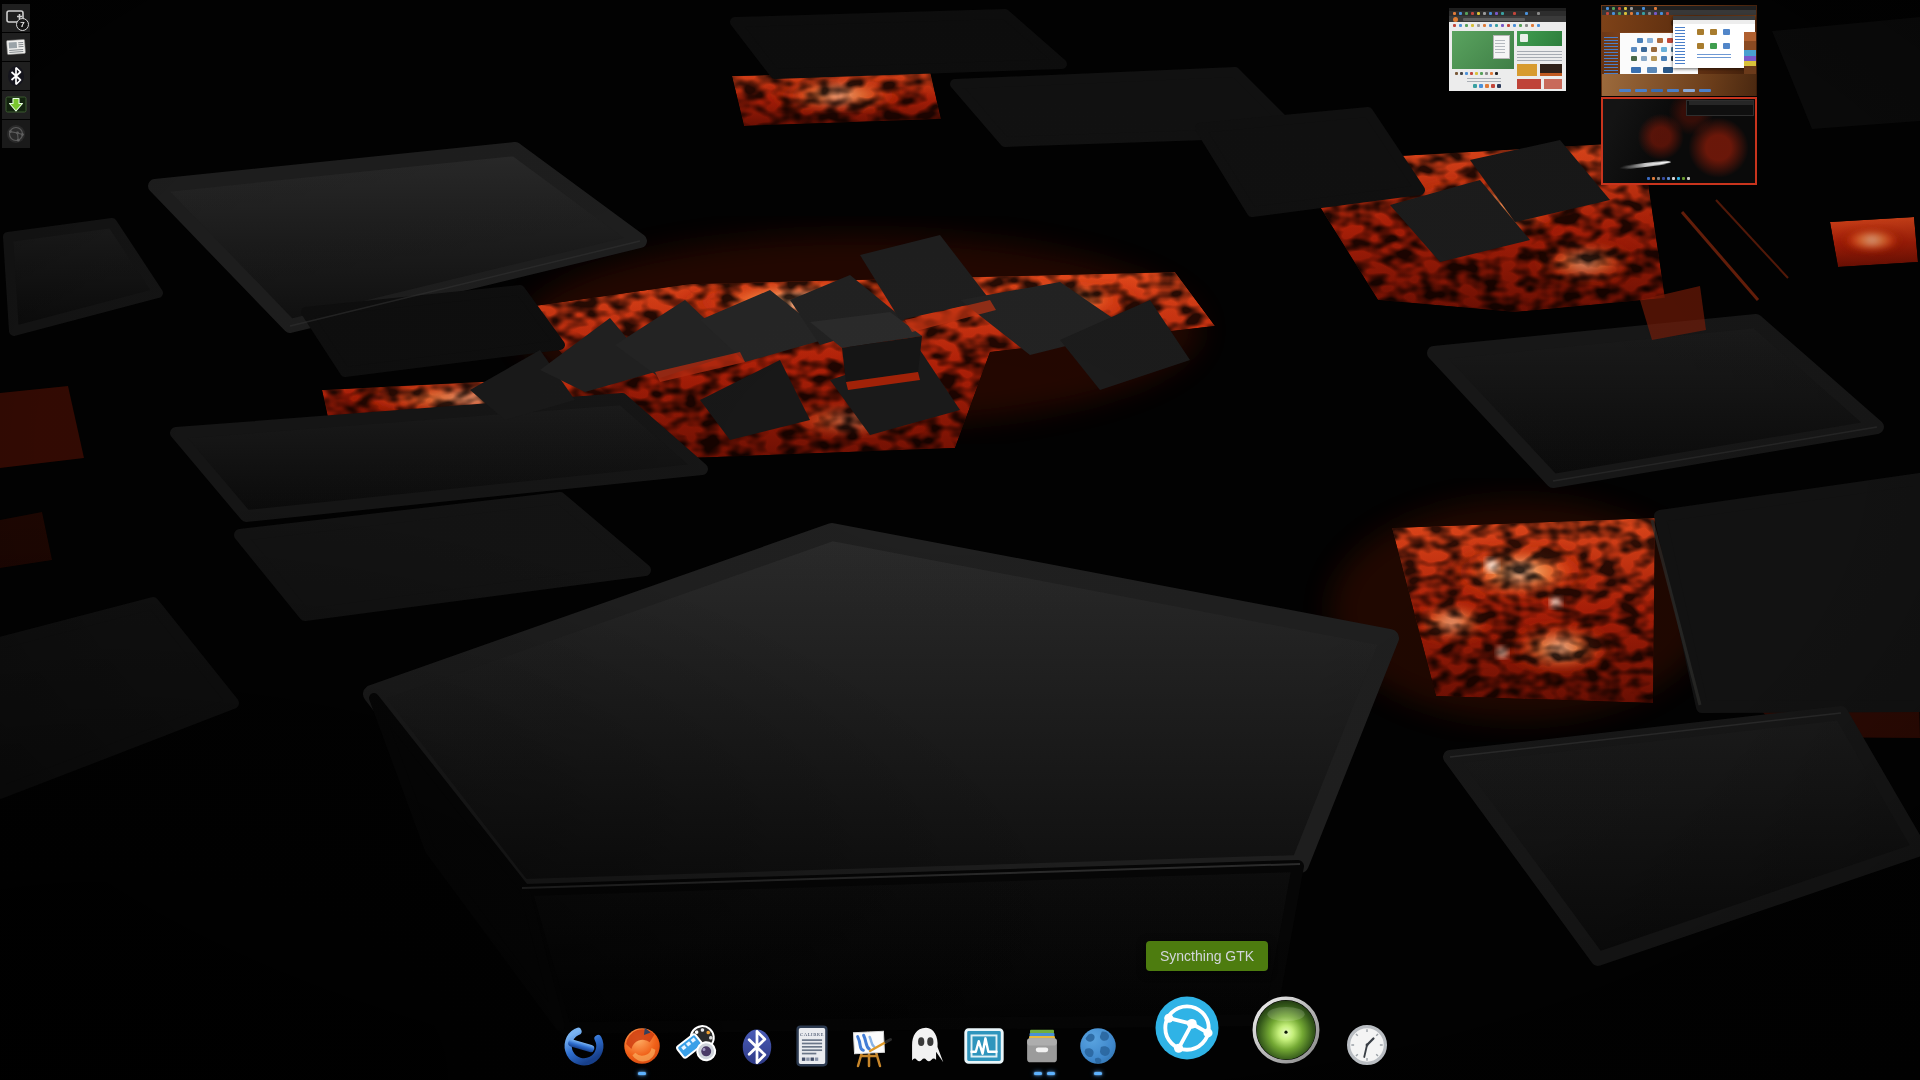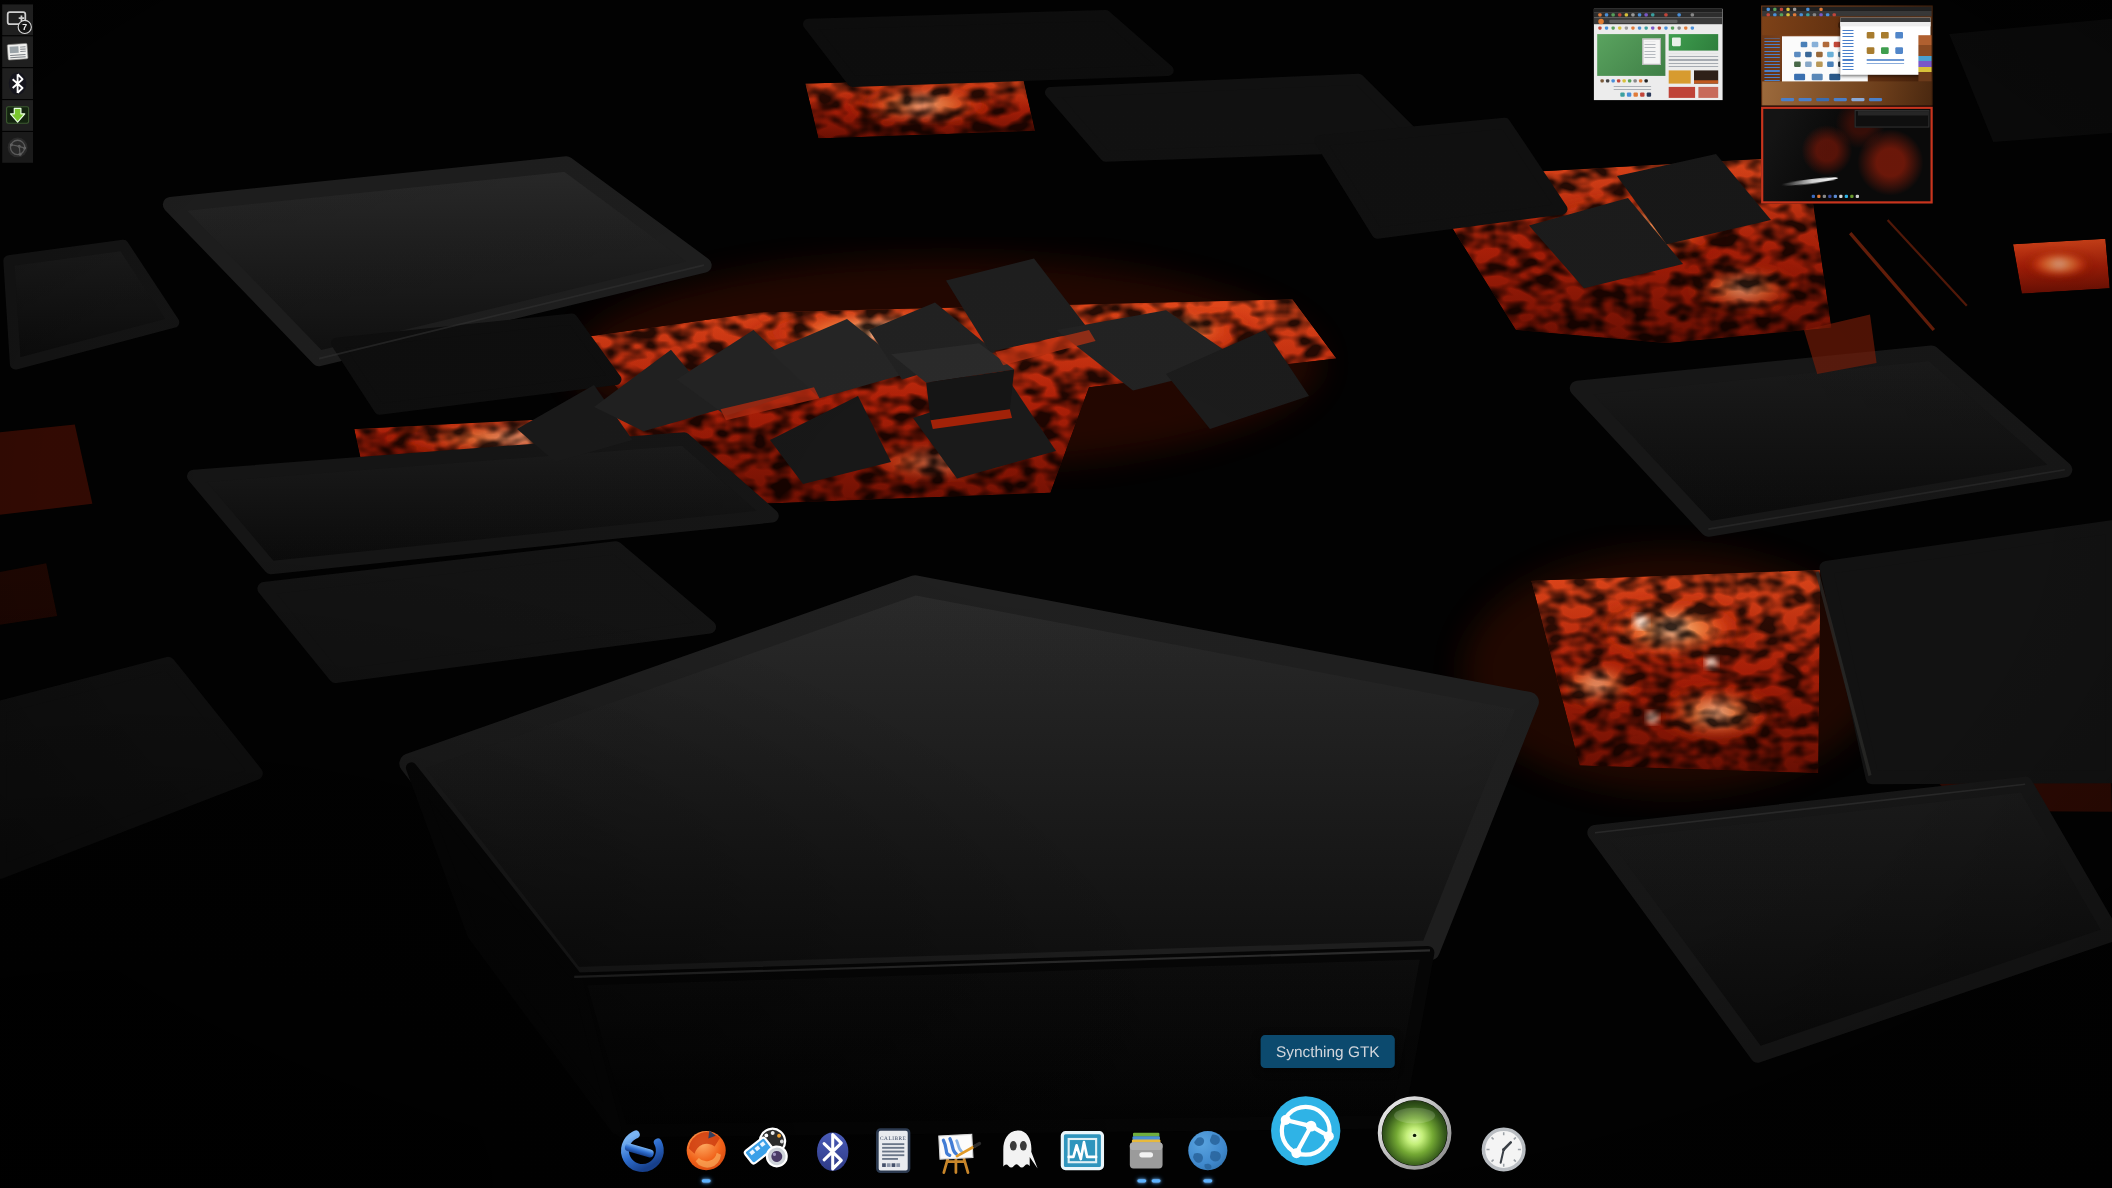--- a/index.html
+++ b/index.html
@@ -19,21 +19,21 @@
   .thumb *{position:absolute;}
   .t-row{width:3px;height:3px;border-radius:1px;}
   .mini-lines{background:repeating-linear-gradient(0deg,#9aa0a8 0 1px,transparent 1px 3px);}
   .mini-lines-blue{background:repeating-linear-gradient(0deg,#4a7fc9 0 1px,transparent 1px 3px);}
 
   
   .dock{position:absolute;left:0;right:0;bottom:0;height:130px;}
   .dock-item{position:absolute;cursor:pointer;}
   .dock-item svg{display:block;width:100%;height:100%;}
   .run-ind{position:absolute;bottom:5px;width:8px;height:3px;border-radius:2px;background:#5db2ff;box-shadow:0 0 5px #3f8fe0,0 0 2px #9fd0ff;}
-  .tooltip{position:absolute;left:1146px;bottom:109px;background:#0c4a6e;color:#d2d6dc;font-size:14px;
+  .tooltip{position:absolute;left:1146px;bottom:109px;background:#4d7c0f;color:#d2d6dc;font-size:14px;
     padding:7px 14px;border-radius:4px;white-space:nowrap;box-shadow:0 2px 8px rgba(0,0,0,.6);}
 </style>
 </head>
 <body>
 
 <div class="desktop">
 
   <svg class="wallpaper" viewBox="0 0 1920 1080" width="1920" height="1080" preserveAspectRatio="none">
     <defs>
       <linearGradient id="gTile" x1="0" y1="0" x2="0" y2="1">

